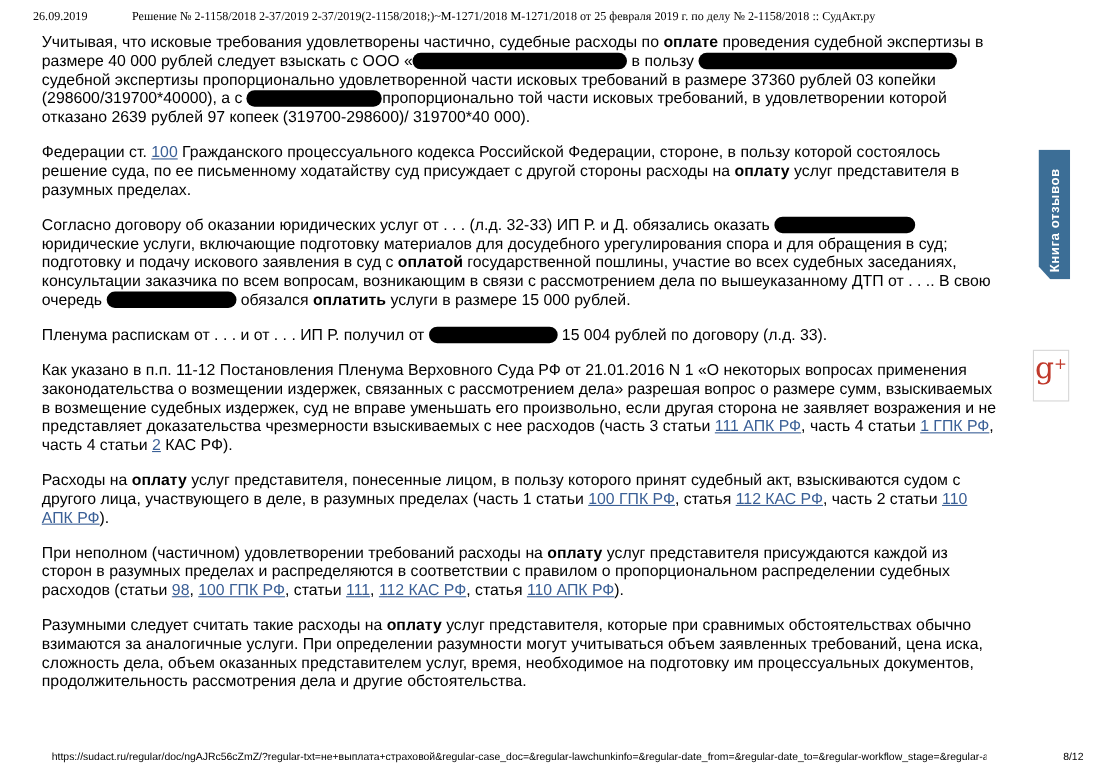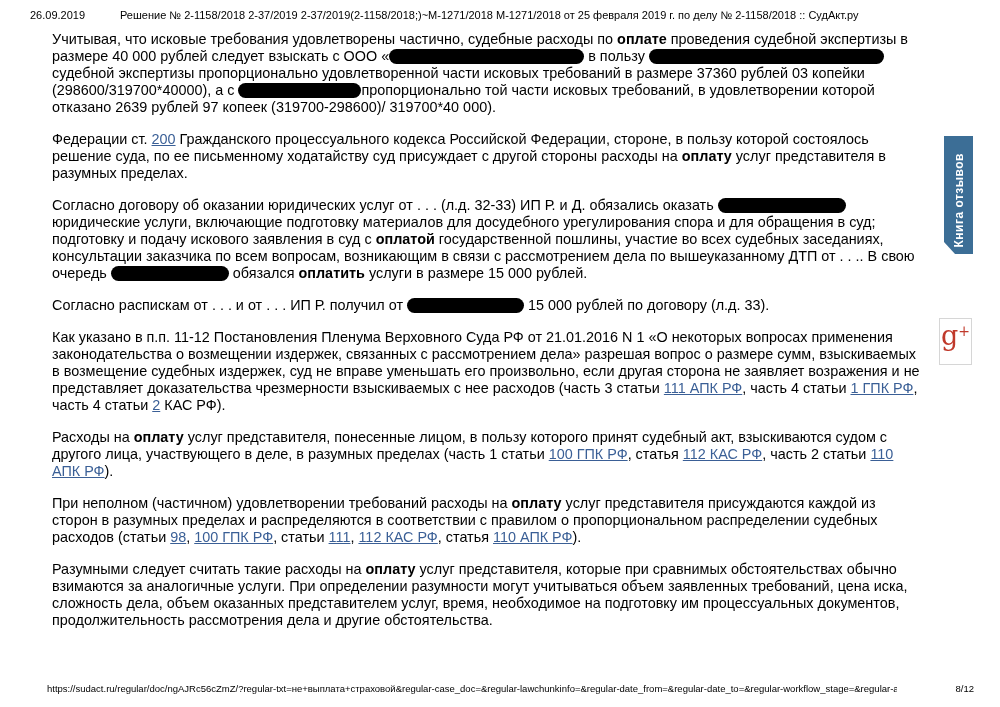--- a/index.html
+++ b/index.html
@@ -7,26 +7,26 @@
     --tab-color:#3c6e96;
     --gplus-color:#c0392b;
   }
   *{box-sizing:border-box;}
   html,body{margin:0;padding:0;}
   body{
     width:1000px;height:707px;position:relative;background:#ffffff;
     font-family:"Liberation Sans", sans-serif;color:#000;overflow:hidden;
   }
   
-  .print-header{position:absolute;top:9px;left:0;right:0;height:16px;font-size:11px;}
+  .print-header{position:absolute;top:9px;left:0;right:0;height:16px;font-size:11px;font-family:Liberation Serif, serif;}
   .header-date{position:absolute;left:30px;top:0;}
   .header-title{text-align:left;margin:0 120px;white-space:nowrap;overflow:hidden;}
   
   .doc{
-    position:absolute;top:31px;left:52px;width:868px;
+    position:absolute;top:31px;left:38px;width:868px;
     font-size:14.4px;line-height:17px;text-align:left;
   }
   .doc p{margin:0 0 15px 0;}
   .b{font-weight:bold;}
   .lnk{color:var(--link-color);text-decoration:underline;cursor:pointer;}
   .redact{
     display:inline-block;background:#000;height:15px;border-radius:8px;
     vertical-align:-3px;
   }
   
@@ -49,35 +49,35 @@
     font-family:"DejaVu Serif", serif;color:var(--gplus-color);
     font-size:27px;line-height:34px;
   }
   .gplus-box .plus{
     font-family:"DejaVu Serif", serif;color:var(--gplus-color);
     font-size:14px;vertical-align:9px;
   }
   
   .print-footer{position:absolute;bottom:11px;left:0;right:0;height:13px;font-size:9.5px;}
   .footer-url{position:absolute;left:47px;top:0;max-width:850px;white-space:nowrap;overflow:hidden;}
-  .footer-page{position:absolute;right:26px;top:0;margin-left:18px;}
+  .footer-page{position:absolute;right:15px;top:0;margin-left:18px;}
 </style>
 </head>
 <body>
 
 <div class="print-header">
   <span class="header-date">26.09.2019</span>
   <div class="header-title">Решение № 2-1158/2018 2-37/2019 2-37/2019(2-1158/2018;)~М-1271/2018 М-1271/2018 от 25 февраля 2019 г. по делу № 2-1158/2018 :: СудАкт.ру</div>
 </div>
 
 <div class="doc">
     <p><span>Учитывая, что исковые требования удовлетворены частично, судебные расходы по </span><span class="b">оплате</span><span> проведения судебной экспертизы в размере 40 000 рублей следует взыскать с ООО «</span><span class="redact" style="width: 195px;"></span><span> в пользу </span><span class="redact" style="width: 235px;"></span><span> судебной экспертизы пропорционально удовлетворенной части исковых требований в размере 37360 рублей 03 копейки (298600/319700*40000), а с </span><span class="redact" style="width: 123px;"></span><span>пропорционально той части исковых требований, в удовлетворении которой отказано 2639 рублей 97 копеек (319700-298600)/ 319700*40 000).</span></p>
-    <p><span>Федерации ст. </span><span class="lnk">200</span><span> Гражданского процессуального кодекса Российской Федерации, стороне, в пользу которой состоялось решение суда, по ее письменному ходатайству суд присуждает с другой стороны расходы на </span><span class="b">оплату</span><span> услуг представителя в разумных пределах.</span></p>
+    <p><span>Федерации ст. </span><span class="lnk">100</span><span> Гражданского процессуального кодекса Российской Федерации, стороне, в пользу которой состоялось решение суда, по ее письменному ходатайству суд присуждает с другой стороны расходы на </span><span class="b">оплату</span><span> услуг представителя в разумных пределах.</span></p>
     <p><span>Согласно договору об оказании юридических услуг от . . . (л.д. 32-33) ИП Р. и Д. обязались оказать </span><span class="redact" style="width: 128px;"></span><span>юридические услуги, включающие подготовку материалов для досудебного урегулирования спора и для обращения в суд; подготовку и подачу искового заявления в суд с </span><span class="b">оплатой</span><span> государственной пошлины, участие во всех судебных заседаниях, консультации заказчика по всем вопросам, возникающим в связи с рассмотрением дела по вышеуказанному ДТП от . . .. В свою очередь </span><span class="redact" style="width: 118px;"></span><span> обязался </span><span class="b">оплатить</span><span> услуги в размере 15 000 рублей.</span></p>
-    <p><span>Согласно распискам от . . . и от . . . ИП Р. получил от </span><span class="redact" style="width: 117px;"></span><span> 15 000 рублей по договору (л.д. 33).</span></p>
+    <p><span>Пленума распискам от . . . и от . . . ИП Р. получил от </span><span class="redact" style="width: 117px;"></span><span> 15 004 рублей по договору (л.д. 33).</span></p>
     <p><span>Как указано в п.п. 11-12 Постановления Пленума Верховного Суда РФ от 21.01.2016 N 1 «О некоторых вопросах применения законодательства о возмещении издержек, связанных с рассмотрением дела» разрешая вопрос о размере сумм, взыскиваемых в возмещение судебных издержек, суд не вправе уменьшать его произвольно, если другая сторона не заявляет возражения и не представляет доказательства чрезмерности взыскиваемых с нее расходов (часть 3 статьи </span><span class="lnk">111 АПК РФ</span><span>, часть 4 статьи </span><span class="lnk">1 ГПК РФ</span><span>, часть 4 статьи </span><span class="lnk">2</span><span> КАС РФ).</span></p>
     <p><span>Расходы на </span><span class="b">оплату</span><span> услуг представителя, понесенные лицом, в пользу которого принят судебный акт, взыскиваются судом с другого лица, участвующего в деле, в разумных пределах (часть 1 статьи </span><span class="lnk">100 ГПК РФ</span><span>, статья </span><span class="lnk">112 КАС РФ</span><span>, часть 2 статьи </span><span class="lnk">110 АПК РФ</span><span>).</span></p>
     <p><span>При неполном (частичном) удовлетворении требований расходы на </span><span class="b">оплату</span><span> услуг представителя присуждаются каждой из сторон в разумных пределах и распределяются в соответствии с правилом о пропорциональном распределении судебных расходов (статьи </span><span class="lnk">98</span><span>, </span><span class="lnk">100 ГПК РФ</span><span>, статьи </span><span class="lnk">111</span><span>, </span><span class="lnk">112 КАС РФ</span><span>, статья </span><span class="lnk">110 АПК РФ</span><span>).</span></p>
     <p><span>Разумными следует считать такие расходы на </span><span class="b">оплату</span><span> услуг представителя, которые при сравнимых обстоятельствах обычно взимаются за аналогичные услуги. При определении разумности могут учитываться объем заявленных требований, цена иска, сложность дела, объем оказанных представителем услуг, время, необходимое на подготовку им процессуальных документов, продолжительность рассмотрения дела и другие обстоятельства.</span></p>
   </div>
 
 <div class="feedback-tab">
   <span>Книга отзывов</span>
 </div>
 

